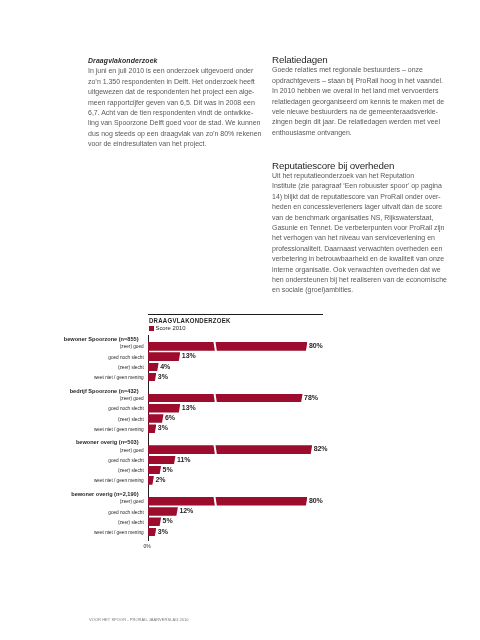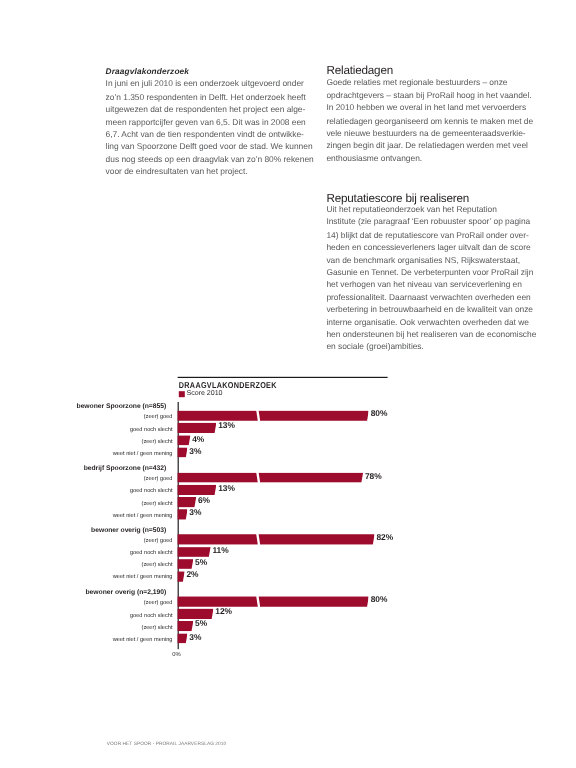--- a/index.html
+++ b/index.html
@@ -76,21 +76,21 @@
           <div class="body-line">Goede relaties met regionale bestuurders – onze</div>
           <div class="body-line">opdrachtgevers – staan bij ProRail hoog in het vaandel.</div>
           <div class="body-line">In 2010 hebben we overal in het land met vervoerders</div>
           <div class="body-line">relatiedagen georganiseerd om kennis te maken met de</div>
           <div class="body-line">vele nieuwe bestuurders na de gemeenteraadsverkie-</div>
           <div class="body-line">zingen begin dit jaar. De relatiedagen werden met veel</div>
           <div class="body-line">enthousiasme ontvangen.</div>
         </div>
         <div class="gap"></div>
         <div class="sect">
-          <div class="sect-head">Reputatiescore bij realiseren</div>
+          <div class="sect-head">Reputatiescore bij overheden</div>
           <div class="body-line">Uit het reputatieonderzoek van het Reputation</div>
           <div class="body-line">Institute (zie paragraaf ‘Een robuuster spoor’ op pagina</div>
           <div class="body-line">14) blijkt dat de reputatiescore van ProRail onder over-</div>
           <div class="body-line">heden en concessieverleners lager uitvalt dan de score</div>
           <div class="body-line">van de benchmark organisaties NS, Rijkswaterstaat,</div>
           <div class="body-line">Gasunie en Tennet. De verbeterpunten voor ProRail zijn</div>
           <div class="body-line">het verhogen van het niveau van serviceverlening en</div>
           <div class="body-line">professionaliteit. Daarnaast verwachten overheden een</div>
           <div class="body-line">verbetering in betrouwbaarheid en de kwaliteit van onze</div>
           <div class="body-line">interne organisatie. Ook verwachten overheden dat we</div>

